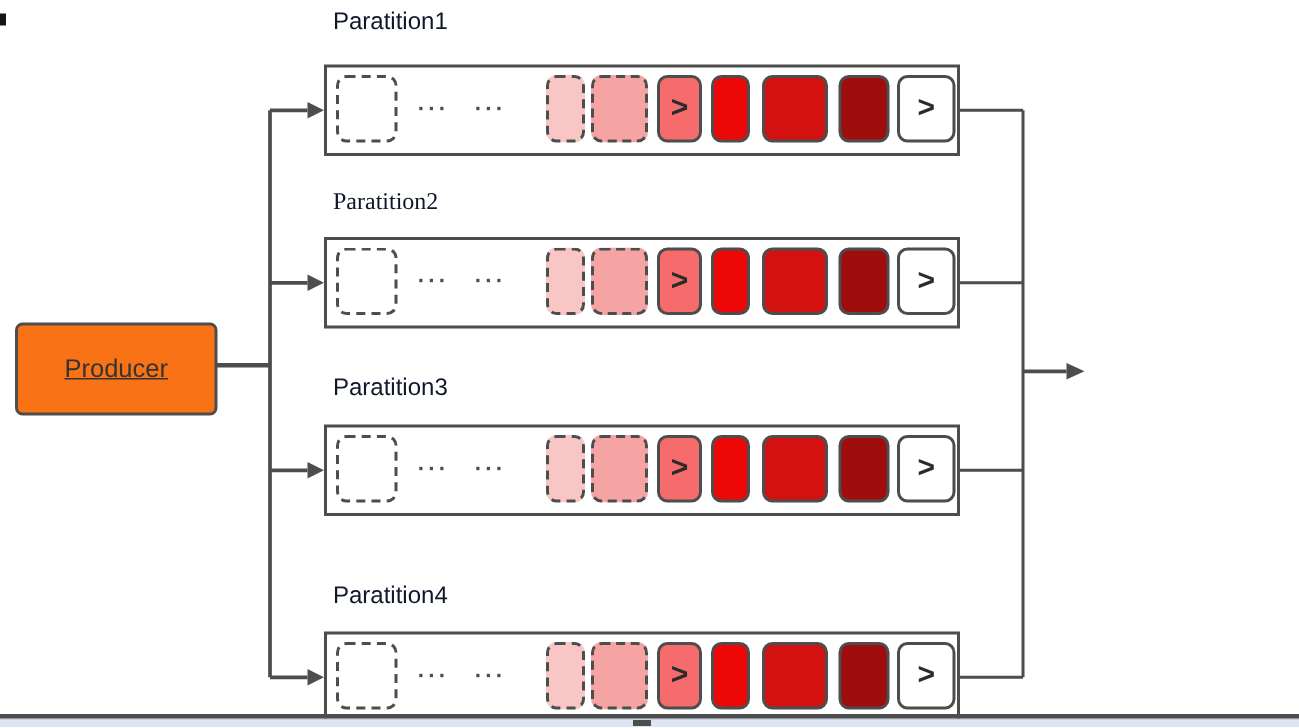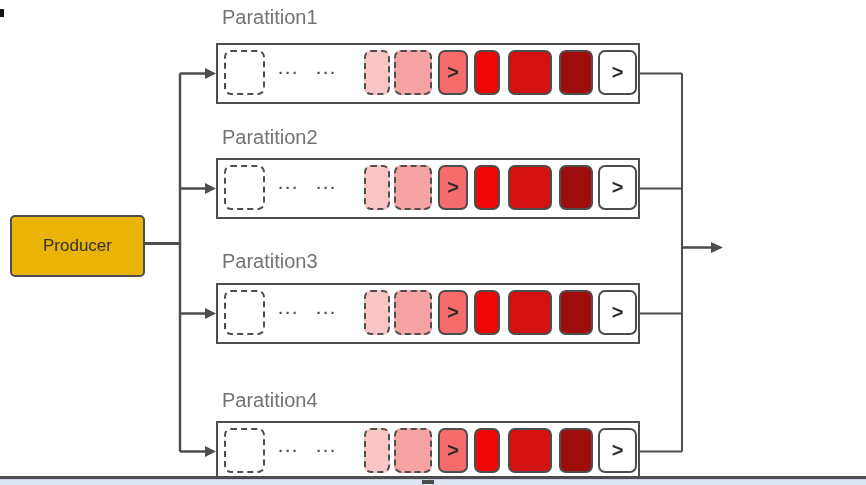--- a/index.html
+++ b/index.html
@@ -15,28 +15,28 @@
   .node{
     position:absolute;display:flex;align-items:center;justify-content:center;
     border:2px solid var(--line);border-radius:5px;
     font-size:17px;color:#333;
   }
   .producer{left:10px;top:215px;width:131px;height:58px;}
   .consumer{left:723px;top:214px;width:131px;height:63px;}
 
   .pgroup{position:absolute;left:216px;width:424px;}
   .plabel{
-    position:absolute;left:6px;font-size:20px;color:#737373;white-space:nowrap;
+    position:absolute;left:6px;font-size:16px;color:#0f172a;white-space:nowrap;
   }
   .pbox{
     position:absolute;left:0;width:424px;height:61px;box-sizing:border-box;
     border:2px solid var(--line);background:#fff;
   }
   .p1 .plabel{top:6px;}  .p1 .pbox{top:37px;}
-  .p2 .plabel{top:126px;}.p2 .pbox{top:156px;}
+  .p2 .plabel{top:126px;font-family:Liberation Serif, serif;}.p2 .pbox{top:156px;}
   .p3 .plabel{top:250px;}.p3 .pbox{top:280px;}
   .p4 .plabel{top:389px;}.p4 .pbox{top:419px;}
   
   .p1{top:0px;} .p2{top:0px;} .p3{top:0px;} .p4{top:0px;}
   .p1 .pbox{top:43px;} .p2 .pbox{top:158px;} .p3 .pbox{top:283px;} .p4 .pbox{top:421px;}
 
   .cell{
     position:absolute;top:5px;height:45px;box-sizing:border-box;
     border:2.5px solid var(--line);border-radius:7px;
     display:flex;align-items:center;justify-content:center;
@@ -74,21 +74,21 @@
 
     <path d="M640 73.5 H682" stroke-width="2"></path>
     <path d="M640 188.5 H682" stroke-width="2"></path>
     <path d="M640 313.5 H682" stroke-width="2"></path>
     <path d="M640 451.5 H682" stroke-width="2"></path>
     <path d="M682 73.5 V451.5" stroke-width="2"></path>
     <path d="M682 247.5 H711" stroke-width="2.5"></path>
     <polygon points="711,242 723,247.5 711,253"></polygon>
   </svg>
 
-  <div class="node producer" style="background: #eab308;">
+  <div class="node producer" style="background: #f97316; text-decoration: underline;">
     <span>Producer</span>
   </div>
 
 
   <div class="pgroup p1">
     <div class="plabel">Paratition1</div>
     <div class="pbox queue-row">
         <div class="cell dashed" style="left: 6px; width: 41px; background: rgb(255, 255, 255);"></div>
         <div class="dots" style="left: 56px; width: 30px;">···</div>
         <div class="dots" style="left: 94px; width: 30px;">···</div>

